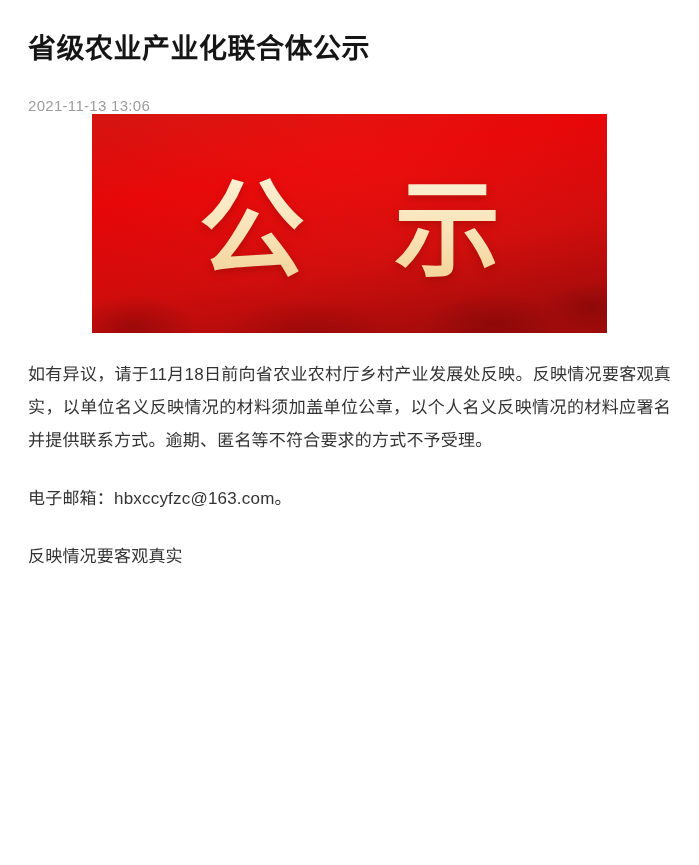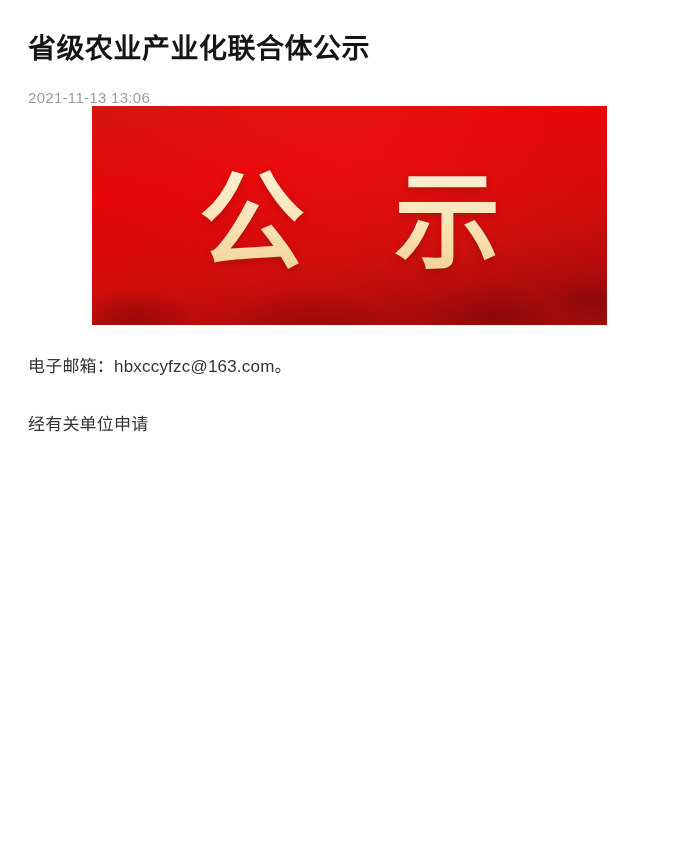--- a/index.html
+++ b/index.html
@@ -21,21 +21,21 @@
   .article-title {
     margin: 0;
     padding-top: 33px;
     font-size: 28px;
     line-height: 32px;
     font-weight: 700;
     color: #151515;
     letter-spacing: 0.5px;
   }
   .publish-time {
-    margin-top: 24px;
+    margin-top: 32px;
     font-size: 15px;
     color: #9c9c9c;
     letter-spacing: 0.3px;
   }
   .banner {
     position: relative;
     width: 515px;
     height: 219px;
     margin: 23px auto 0 auto;
     overflow: hidden;
@@ -86,21 +86,22 @@
 
   <div class="publish-time">2021-11-13 13:06</div>
 
   <figure class="banner" style="margin-block:0; margin-inline:auto;">
     <span class="banner-text">公 示</span>
   </figure>
 
   <div class="article-body">
 
 
+    <p>如有异议，请于11月18日前向省农业农村厅乡村产业发展处反映。反映情况要客观真实，以单位名义反映情况的材料须加盖单位公章，以个人名义反映情况的材料应署名并提供联系方式。逾期、匿名等不符合要求的方式不予受理。</p>
 
     <p>电子邮箱：hbxccyfzc@163.com。</p>
 
 
-    <p>经有关单位申请</p>
+    <p>反映情况要客观真实</p>
 
 
   </div>
 </div>
 
 </body></html>

